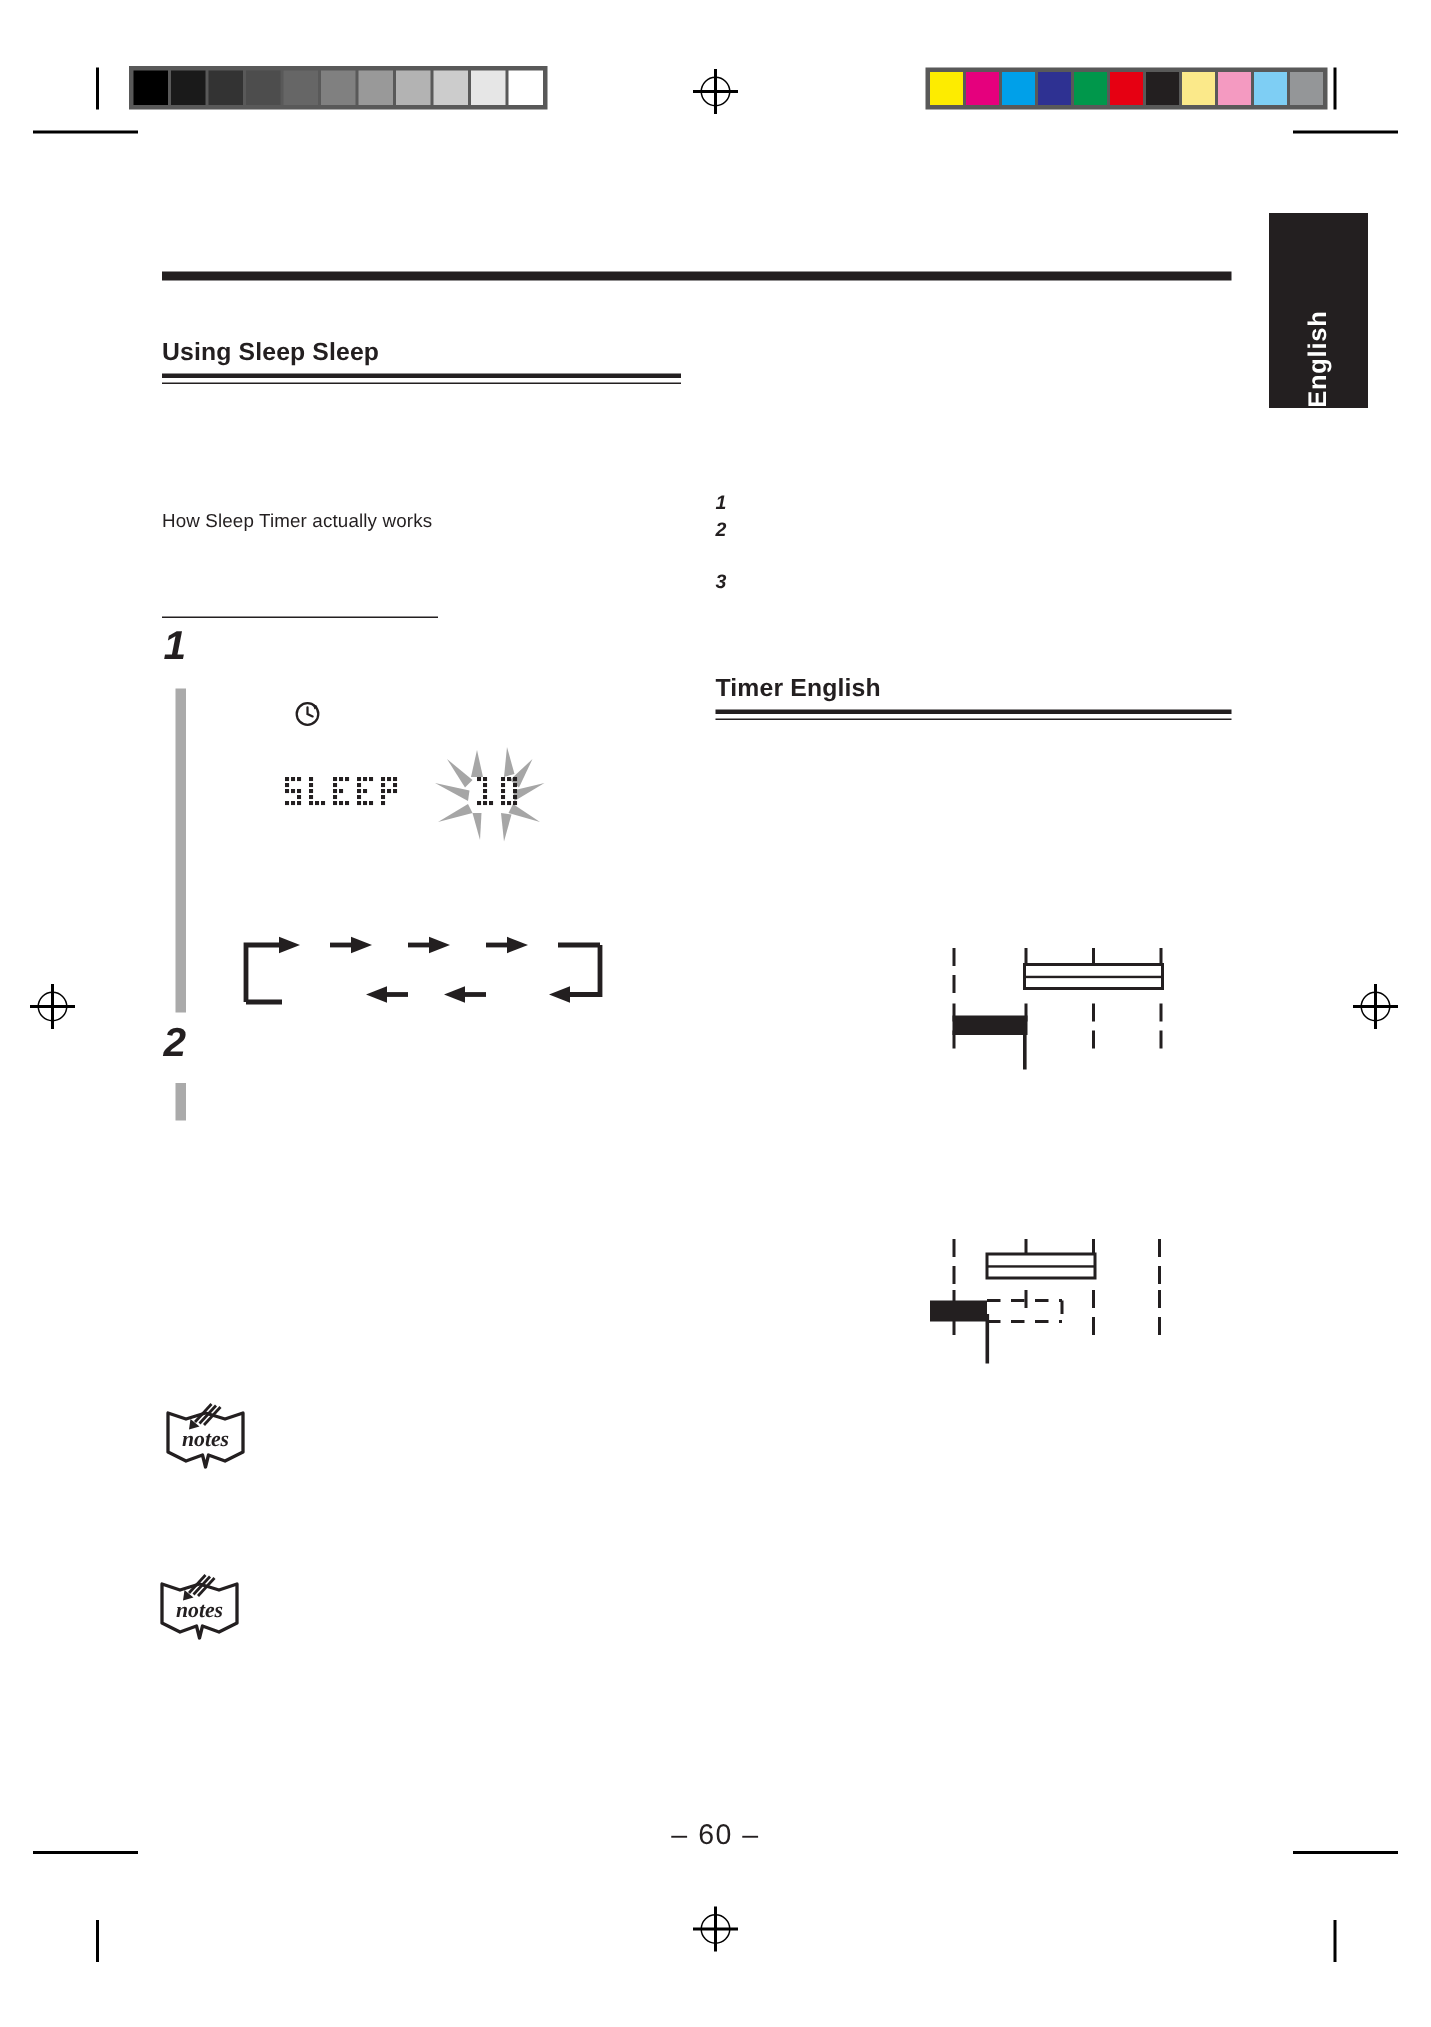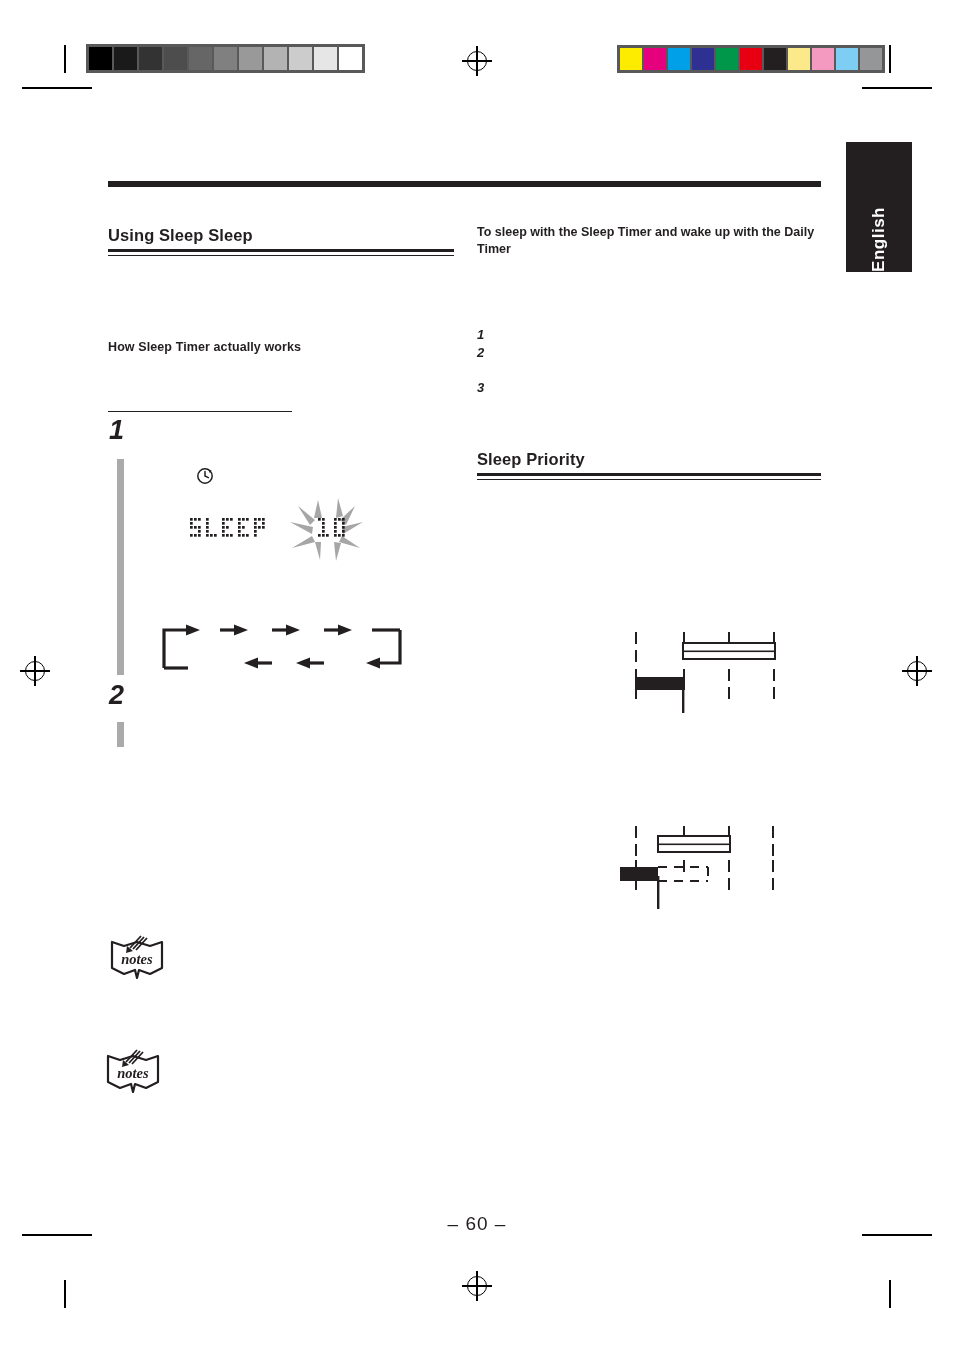--- a/index.html
+++ b/index.html
@@ -32,21 +32,21 @@
     writing-mode:vertical-rl;transform:rotate(180deg);
     font-weight:bold;font-size:17px;letter-spacing:.5px;
     padding-bottom:8px;
   }
 
   
   .toprule{position:absolute;background:#231f20;}
   .h2{position:absolute;font-weight:bold;font-size:16.5px;letter-spacing:.1px;white-space:nowrap;}
   .h2rule-thick{position:absolute;background:#231f20;height:3px;}
   .h2rule-thin{position:absolute;background:#231f20;height:1px;}
-  .h3{position:absolute;font-weight:bold;font-size:12.5px;letter-spacing:.1px;white-space:nowrap;}
+  .h3{position:absolute;font-weight:normal;font-size:12.5px;letter-spacing:.1px;white-space:nowrap;}
   .h3w{position:absolute;font-weight:bold;font-size:12.5px;line-height:17px;width:360px;}
 
   
   .stepnum{position:absolute;font-weight:bold;font-style:italic;font-size:27px;color:#231f20;}
   .stepbar{position:absolute;width:7px;background:#aaaaaa;}
   .hrline{position:absolute;height:1.4px;background:#231f20;}
   .olnum{position:absolute;font-weight:bold;font-style:italic;font-size:13px;color:#231f20;}
 
   
   .lcd{position:absolute;}
@@ -303,27 +303,26 @@
       <g stroke="#231f20" stroke-width="1.8" fill="none">
         <path d="M22 16 L33 4"></path>
           <path d="M25 17 L36 5"></path>
           <path d="M28 18 L39 6"></path>
       </g>
       <path d="M19 14 L25 19 L18 21 Z" fill="#231f20"></path>
       <text x="29" y="32" font-family="Liberation Serif, serif" font-size="14.5" font-weight="bold" font-style="italic" text-anchor="middle" fill="#231f20">notes</text>
     </svg>
   </div>
 
-  <div class="h3w" style="left:477px;top:224px;width:350px;">To sleep with the Sleep Timer and wake up with the Daily Timer</div>
 
   <div class="olnum" style="left:477px;top:327px;">1</div>
   <div class="olnum" style="left:477px;top:345px;">2</div>
   <div class="olnum" style="left:477px;top:380px;">3</div>
 
-  <div class="h2" style="left:477px;top:450px;">Sleep Priority</div>
+  <div class="h2" style="left:477px;top:450px;">Timer English</div>
   <div class="h2rule-thick" style="left:477px;top:473px;width:344px;"></div>
   <div class="h2rule-thin" style="left:477px;top:479px;width:344px;"></div>
 
   <div class="diag" style="left:620px;top:625px;width:180px;height:90px;">
     <svg width="180" height="90" viewBox="0 0 180 90">
       <g fill="#231f20">
         <rect x="15" y="7" width="2" height="12"></rect>
         <rect x="15" y="25" width="2" height="12"></rect>
         <rect x="63" y="7" width="2" height="12"></rect>
         <rect x="108" y="7" width="2" height="12"></rect>

